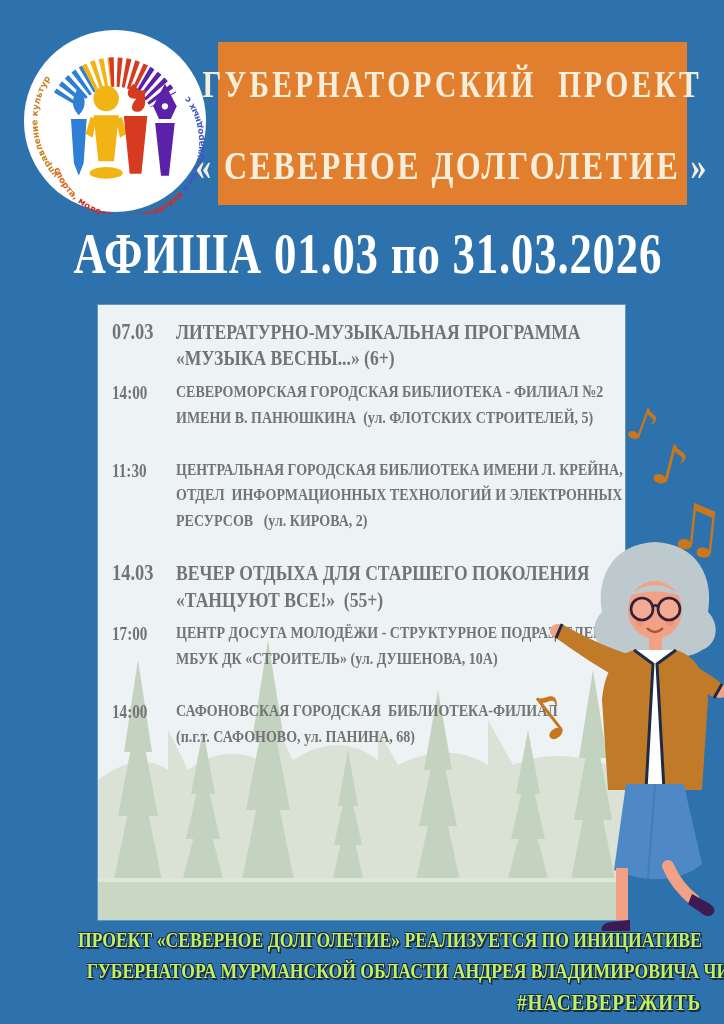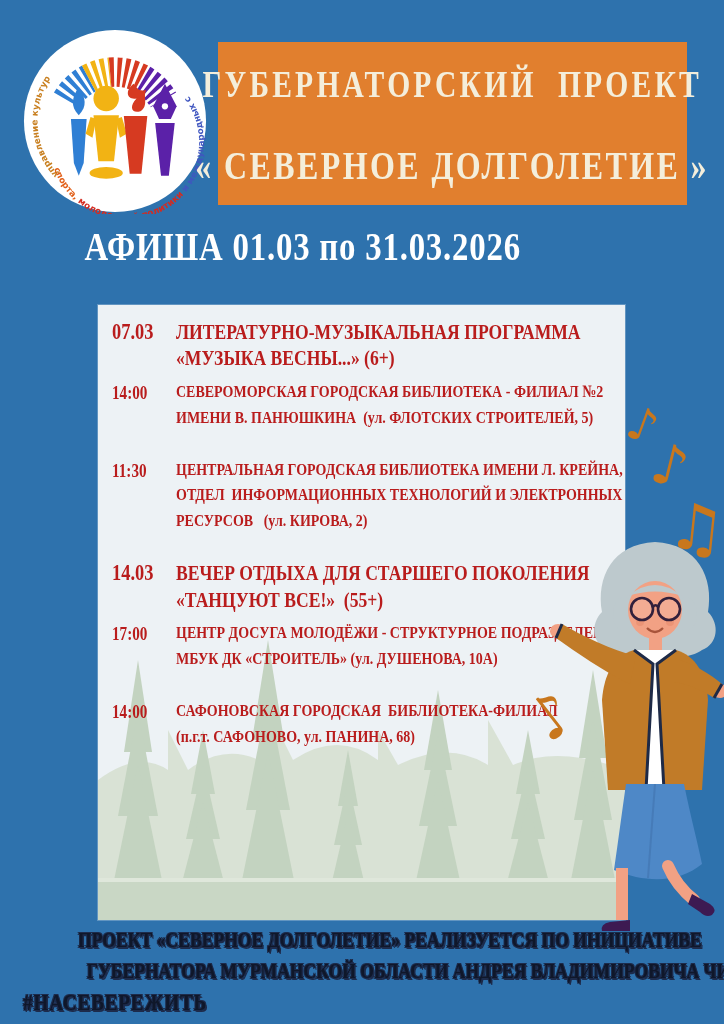--- a/index.html
+++ b/index.html
@@ -18,27 +18,27 @@
 
   
   .hbox { position:absolute; left:218px; width:469px; background:#e17f2e;
           display:flex; align-items:center; justify-content:center;
           color:#f4eedb; font-weight:bold; }
   .hbox1 { top:42px;  height:84px; font-size:37px; letter-spacing:4px; }
   .hbox2 { top:125px; height:80px; font-size:40px; letter-spacing:3px; }
 
   
   .title { position:absolute; top:222px; left:0; width:605px; text-align:center;
-           color:#ffffff; font-weight:bold; font-size:41px; letter-spacing:1px; }
+           color:#ffffff; font-weight:bold; font-size:56px; letter-spacing:1px; }
 
   
   .card { position:absolute; left:98px; top:305px; width:527px; height:615px;
           background:#edf2f5; overflow:hidden; box-shadow:0 0 0 1px rgba(255,255,255,.25); }
   .forest { position:absolute; left:0; bottom:0; width:527px; height:340px; z-index:1; }
-  .events { position:relative; z-index:2; padding:14px 0 0 14px; color:#b91c1c; }
+  .events { position:relative; z-index:2; padding:14px 0 0 14px; color:#737373; }
   .event { margin-bottom:26px; }
   .erow { display:flex; align-items:flex-start; }
   .edate, .etime { width:64px; flex:0 0 64px; font-weight:bold; }
   .edate { font-size:23px; }
   .etime { font-size:19px; padding-top:3px; }
   .etitle { font-size:22px; font-weight:bold; line-height:1.2; margin-bottom:7px; }
   .evenue { font-size:17.5px; font-weight:bold; line-height:1.48; }
 
   
   .note { position:absolute; color:#c8771d; font-family:"DejaVu Sans", sans-serif;
@@ -46,22 +46,22 @@
   .n1 { left:628px; top:402px; font-size:46px; transform:rotate(20deg); }
   .n2 { left:652px; top:438px; font-size:56px; transform:rotate(14deg); }
   .n3 { left:668px; top:496px; font-size:64px; transform:rotate(6deg); }
   .n4 { left:532px; top:686px; font-size:60px; transform:rotate(-38deg); }
 
   
   .woman { position:absolute; left:552px; top:532px; width:172px; height:400px; z-index:3; }
   .woman svg { width:100%; height:100%; overflow:visible; }
 
   
-  .footer { position:absolute; left:0; top:924px; width:724px; text-align:left;
-            color:#0f172a; font-weight:bold; z-index:2; }
+  .footer { position:absolute; left:0; top:924px; width:724px; text-align:right;
+            color:#bef264; font-weight:bold; z-index:2; }
   .footer .fline { line-height:31px; font-size:22px; }
   .footer .fline3 { line-height:33px; font-size:24px; letter-spacing:1px; }
   .footer span { text-shadow:-1px -1px 0 #1d2b4b, 1px -1px 0 #1d2b4b,
                  -1px 1px 0 #1d2b4b, 1px 1px 0 #1d2b4b, 2px 2px 0 #1d2b4b; }
 </style>
 </head>
 <body>
 
 <div class="poster">
 

